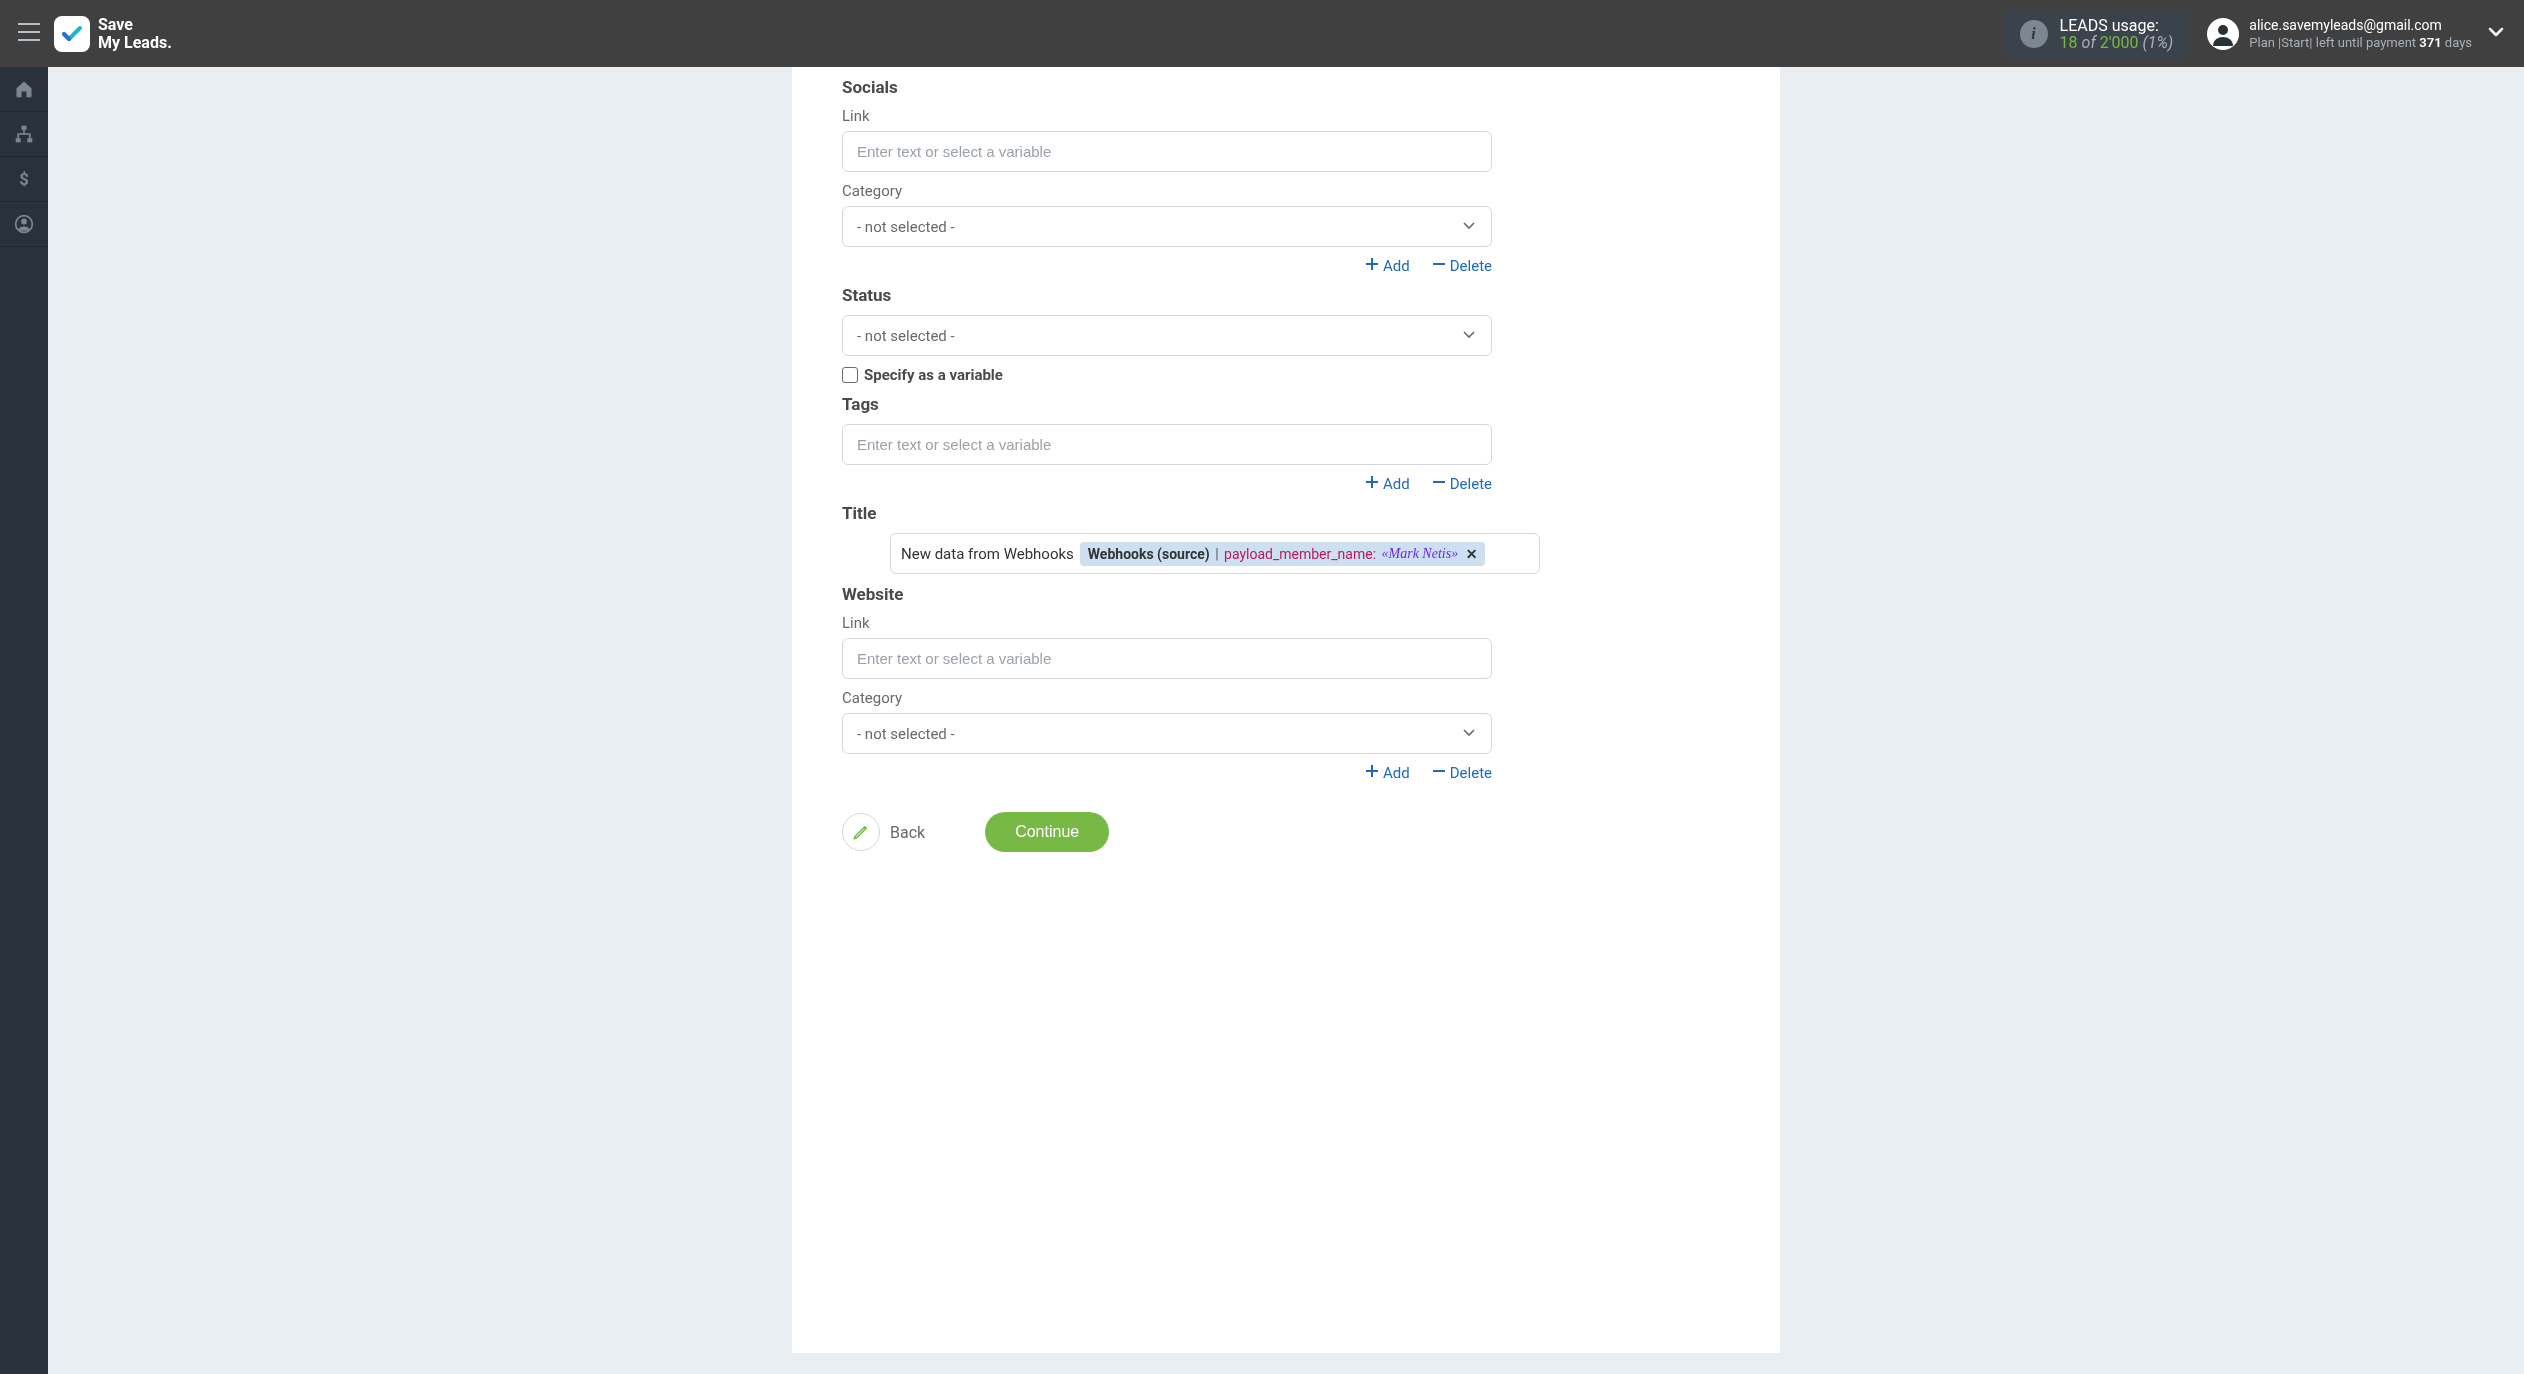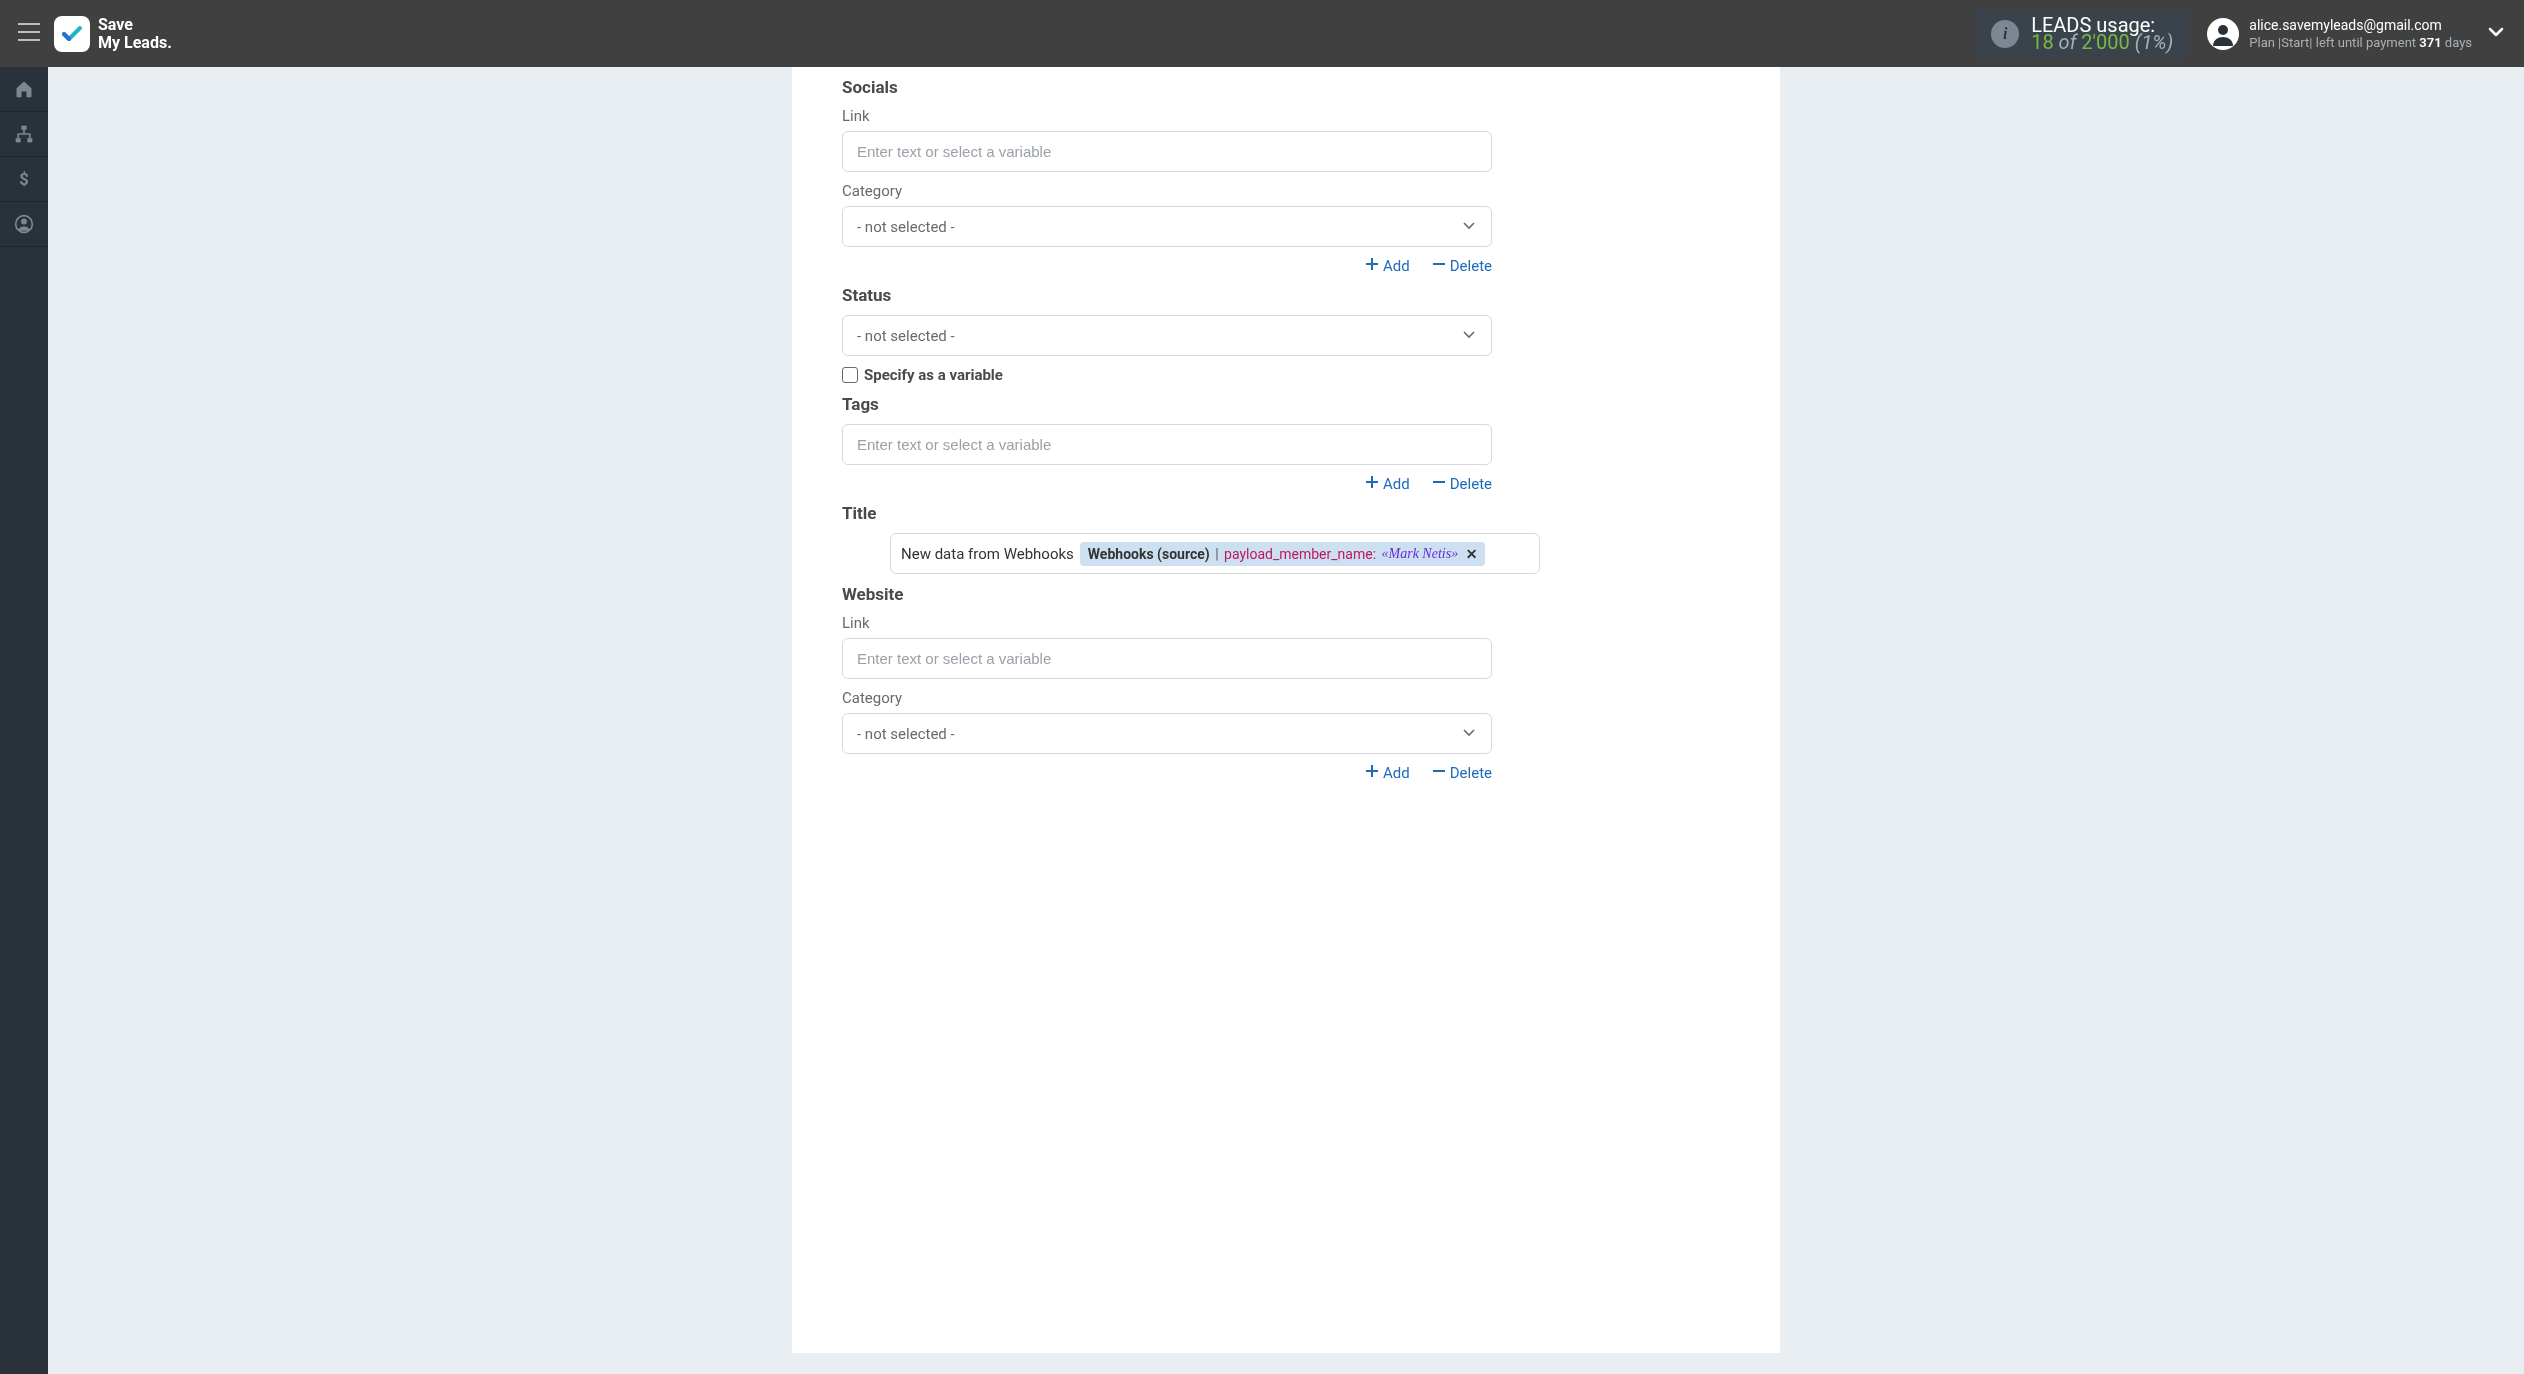--- a/index.html
+++ b/index.html
@@ -7,21 +7,21 @@
 
 
 .header { height: 67px; background: #404040; display: flex; align-items: center; padding: 0 18px; color: #fff; }
 .hamburger { cursor: pointer; margin-right: 14px; color: #b8c0c7; }
 .logo-wrap { display: flex; align-items: center; }
 .logo-icon { width: 36px; height: 36px; background: #fff; border-radius: 8px; display: flex; align-items: center; justify-content: center; margin-right: 8px; }
 .logo-text { font-weight: 700; font-size: 16px; line-height: 18px; }
 .header-spacer { flex: 1; }
 .usage-box { background: #3a434c; border-radius: 8px; padding: 8px 16px; display: flex; align-items: center; margin-right: 18px; }
 .usage-info-icon { width: 28px; height: 28px; border-radius: 50%; background: #7c8791; display: flex; align-items: center; justify-content: center; margin-right: 12px; color: #2d363f; font-weight: bold; font-style: italic; font-family: Georgia, serif; }
-.usage-text { font-size: 20px; line-height: 17px; }
+.usage-text { font-size: 16px; line-height: 17px; }
 .usage-text .green { color: #77b944; }
 .usage-text .sep { color: #a8b0b7; font-style: italic; }
 .usage-text .limit { color: #77b944; }
 .usage-text .pct { color: #a8b0b7; font-style: italic; }
 .user-box { display: flex; align-items: center; margin-right: 14px; }
 .avatar { width: 32px; height: 32px; border-radius: 50%; background: #fff; display: flex; align-items: center; justify-content: center; margin-right: 10px; }
 .user-text { font-size: 14px; line-height: 17px; }
 .user-text .email { color: #fff; }
 .user-text .plan { color: #a8b0b7; font-size: 13px; }
 .user-text .plan .days { color: #fff; font-weight: 600; }
@@ -241,17 +241,28 @@
               <span>Add</span>
             </div>
           <div class="action">
               <span><svg width="14" height="14" viewBox="0 0 14 14">
                   <path d="M1 7h12" stroke="currentColor" stroke-width="2"></path>
                 </svg></span>
               <span>Delete</span>
             </div>
         </div>
 
+        <div class="bottom-bar">
+          <div class="back-btn">
+            <div class="back-circle">
+              <svg width="18" height="18" viewBox="0 0 24 24">
+                  <path d="M3 21l3-1 12-12-2-2L4 18l-1 3zM17 5l2 2" fill="none" stroke="currentColor" stroke-width="2" stroke-linecap="round" stroke-linejoin="round"></path>
+                </svg>
+            </div>
+            <span class="back-text">Back</span>
+          </div>
+          <button class="continue-btn">Continue</button>
+        </div>
 
       </div>
     </div>
   </div>
 </div>
 
 </body></html>

